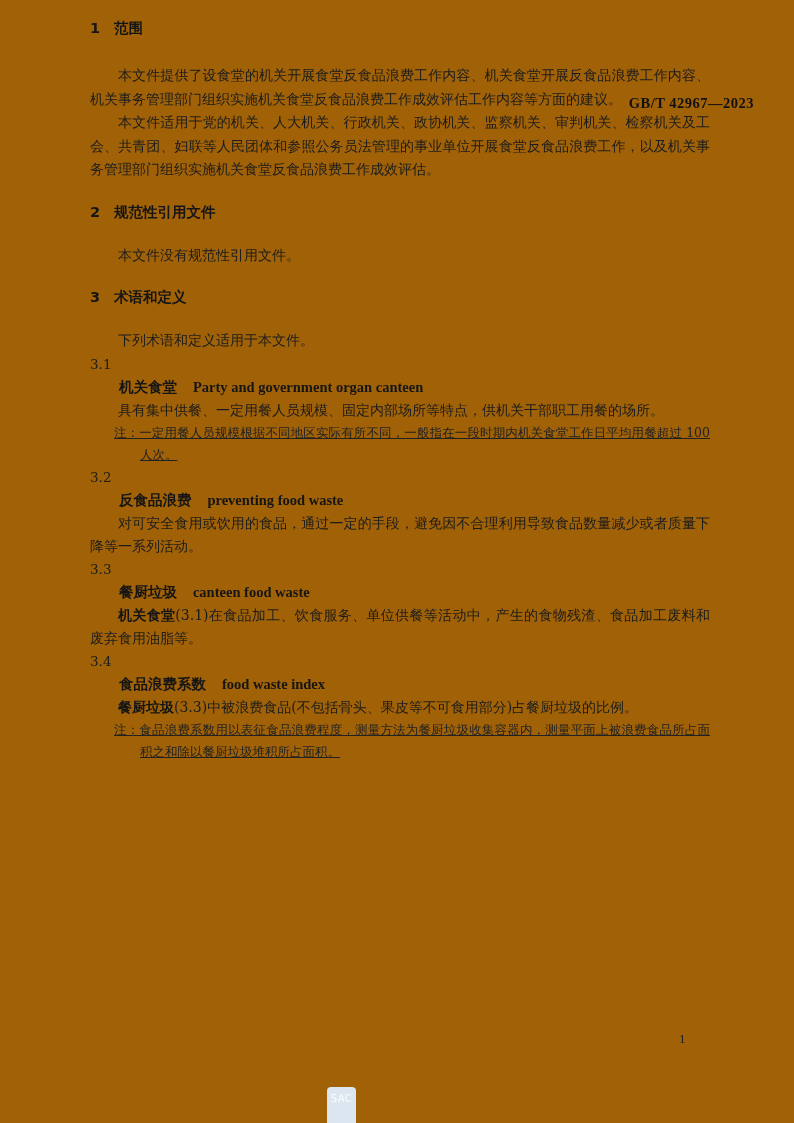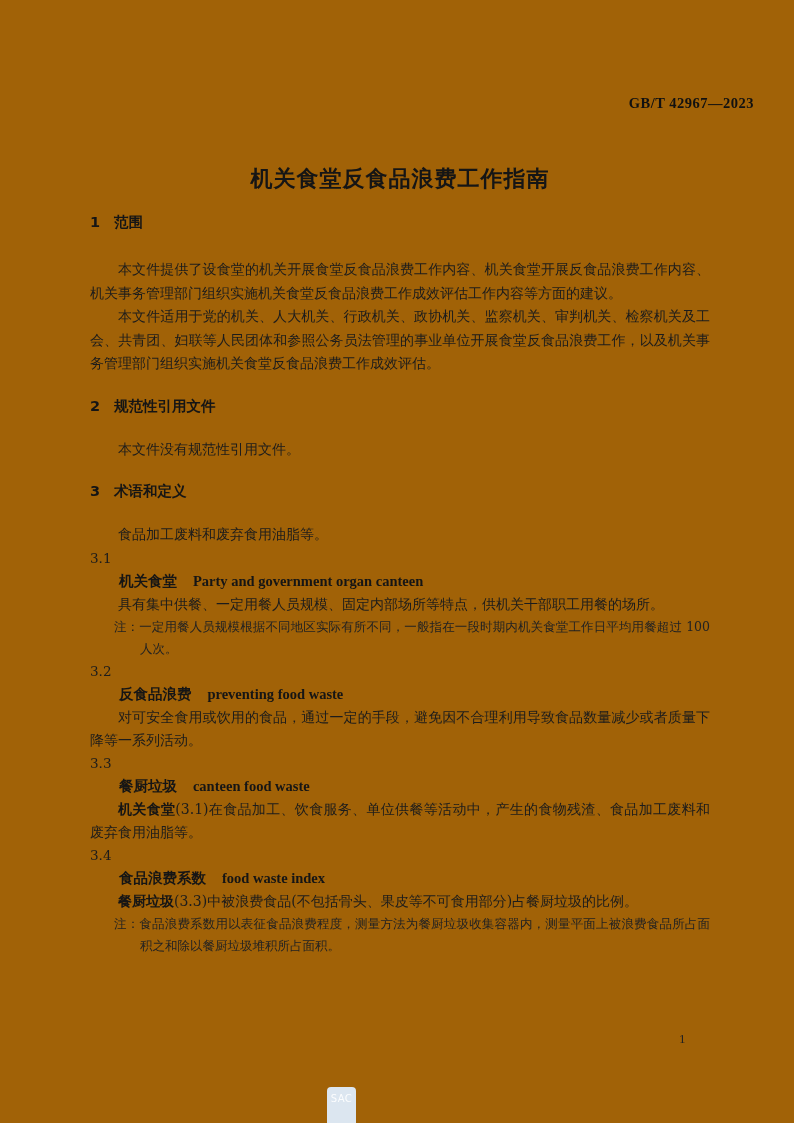--- a/index.html
+++ b/index.html
@@ -94,20 +94,21 @@
     color: #151515;
   }
   .note {
     margin: 0;
     font-size: 12.5px;
     line-height: 22px;
     padding-left: 50px;
     text-indent: -26px;
     text-align: justify;
     color: #222;
+    text-decoration: underline;
   }
   .source-line {
     margin: 0;
     font-size: 13.5px;
     line-height: 22px;
     text-indent: 2em;
   }
   .page-number {
     position: absolute;
     top: 1031px;
@@ -140,37 +141,36 @@
 </style>
 </head>
 <body>
 
 <div class="page">
 
   <div class="std-code">GB/T 42967—2023</div>
 
   <div class="content">
 
-    <h1 class="doc-title">机关食堂反食品浪费工作指南</h1>
 
     <div class="sec-heading first">
       <span class="sec-num">1</span><span>范围</span>
     </div>
     <p class="para">本文件提供了设食堂的机关开展食堂反食品浪费工作内容、机关食堂开展反食品浪费工作内容、机关事务管理部门组织实施机关食堂反食品浪费工作成效评估工作内容等方面的建议。</p>
     <p class="para">本文件适用于党的机关、人大机关、行政机关、政协机关、监察机关、审判机关、检察机关及工会、共青团、妇联等人民团体和参照公务员法管理的事业单位开展食堂反食品浪费工作，以及机关事务管理部门组织实施机关食堂反食品浪费工作成效评估。</p>
 
     <div class="sec-heading">
       <span class="sec-num">2</span><span>规范性引用文件</span>
     </div>
     <p class="para">本文件没有规范性引用文件。</p>
 
     <div class="sec-heading">
       <span class="sec-num">3</span><span>术语和定义</span>
     </div>
-    <p class="para">食品加工废料和废弃食用油脂等。</p>
+    <p class="para">下列术语和定义适用于本文件。</p>
 
     <div class="term">
       <div class="term-num">3.1</div>
       <div class="term-line">
         <span class="term-zh">机关食堂</span><span class="term-en">Party and government organ canteen</span>
       </div>
       <p class="term-def"><span class="def-lead"></span><span>具有集中供餐、一定用餐人员规模、固定内部场所等特点，供机关干部职工用餐的场所。</span></p>
       <p class="note">注：一定用餐人员规模根据不同地区实际有所不同，一般指在一段时期内机关食堂工作日平均用餐超过 100 人次。</p>
     </div>
 

